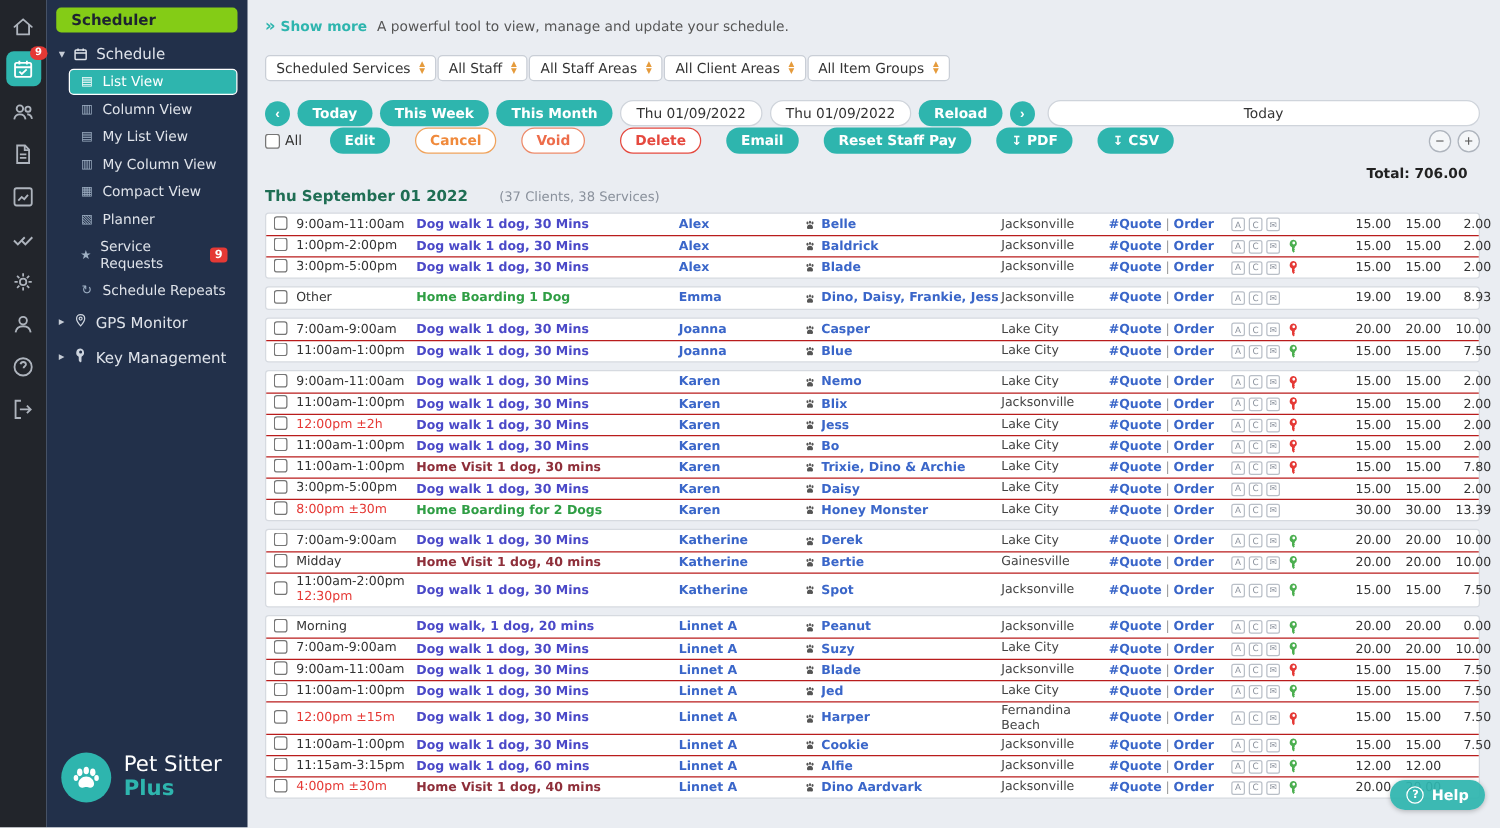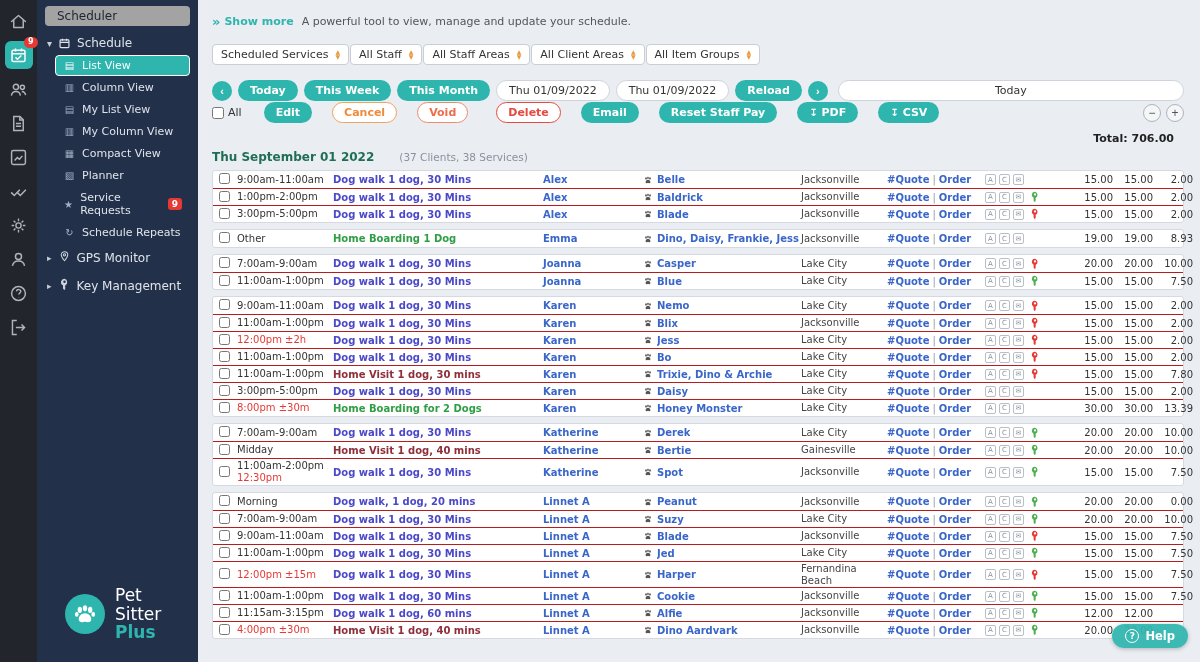--- a/index.html
+++ b/index.html
@@ -9,33 +9,33 @@
 
   
   .rail { width:37px; background:#22252b; display:flex; flex-direction:column; align-items:center; padding-top:7px; gap:6px; flex:none; }
   .rail-btn { width:28px; height:28px; border-radius:6px; display:flex; align-items:center; justify-content:center; color:#aeb4bd; position:relative; cursor:pointer; }
   .rail-btn svg { width:19px; height:19px; }
   .rail-btn.active { background:#2eb5ae; color:#fff; }
   .rail-badge { position:absolute; top:-4px; right:-5px; background:#e53935; color:#fff; font-size:8px; font-weight:bold; border-radius:7px; padding:1px 4px; line-height:1.1; }
 
   
   .sidebar { width:161px; background:#22304a; color:#dfe3ea; display:flex; flex-direction:column; flex:none; }
-  .sb-title { margin:6px 8px 4px; background:#a3a3a3; color:#1d2430; font-weight:normal; padding:3px 12px; border-radius:4px; font-size:12px; }
+  .sb-title { margin:6px 8px 4px; background:#84cc16; color:#1d2430; font-weight:bold; padding:3px 12px; border-radius:4px; font-size:12px; }
   .sb-section-head { display:flex; align-items:center; gap:6px; padding:6px 10px 4px; font-size:12px; cursor:pointer; }
   .sb-section-head .caret { font-size:10px; color:#c6ccd6; }
   .sb-ico svg { width:13px; height:13px; display:block; }
   .sb-item { display:flex; align-items:center; gap:6px; padding:3px 7px; margin:1px 8px 1px 18px; border-radius:4px; border:1px solid transparent; font-size:11px; color:#dfe3ea; cursor:pointer; }
   .sb-item.active { background:#2eb5ae; border-color:#fff; color:#fff; }
   .sb-item .glyph { width:13px; text-align:center; font-size:10px; color:#9fb0c4; }
   .sb-item.active .glyph { color:#fff; }
   .sb-badge { margin-left:auto; background:#e53935; color:#fff; border-radius:3px; font-size:9px; font-weight:bold; padding:1px 4px; }
   .sb-other-item { display:flex; align-items:center; gap:6px; padding:6px 10px; font-size:12px; cursor:pointer; }
   .sb-other-item .caret { font-size:9px; color:#c6ccd6; }
   .sb-other-item svg { width:13px; height:13px; color:#cdd4de; }
-  .logo { margin-top:auto; padding:0 28px 20px; display:flex; align-items:center; gap:10px; }
+  .logo { margin-top:auto; padding:0 12px 20px; display:flex; align-items:center; gap:10px; }
   .logo-tile { width:40px; height:40px; background:#2eb5ae; border-radius:50%; display:flex; align-items:center; justify-content:center; flex:none; }
   .logo-tile svg { width:26px; height:26px; color:#fff; }
   .logo-text { line-height:1.1; font-size:17px; color:#fff; }
   .logo-text b { display:block; color:#2eb5ae; }
 
   
   .main { flex:1; padding:6px 16px 0 14px; overflow:hidden; }
   .desc-row { margin-top:8px; display:flex; align-items:center; gap:8px; font-size:11px; }
   .show-more { color:#2eb5ae; font-weight:bold; cursor:pointer; display:flex; align-items:center; gap:4px; }
   .show-more .chev { font-size:13px; }

